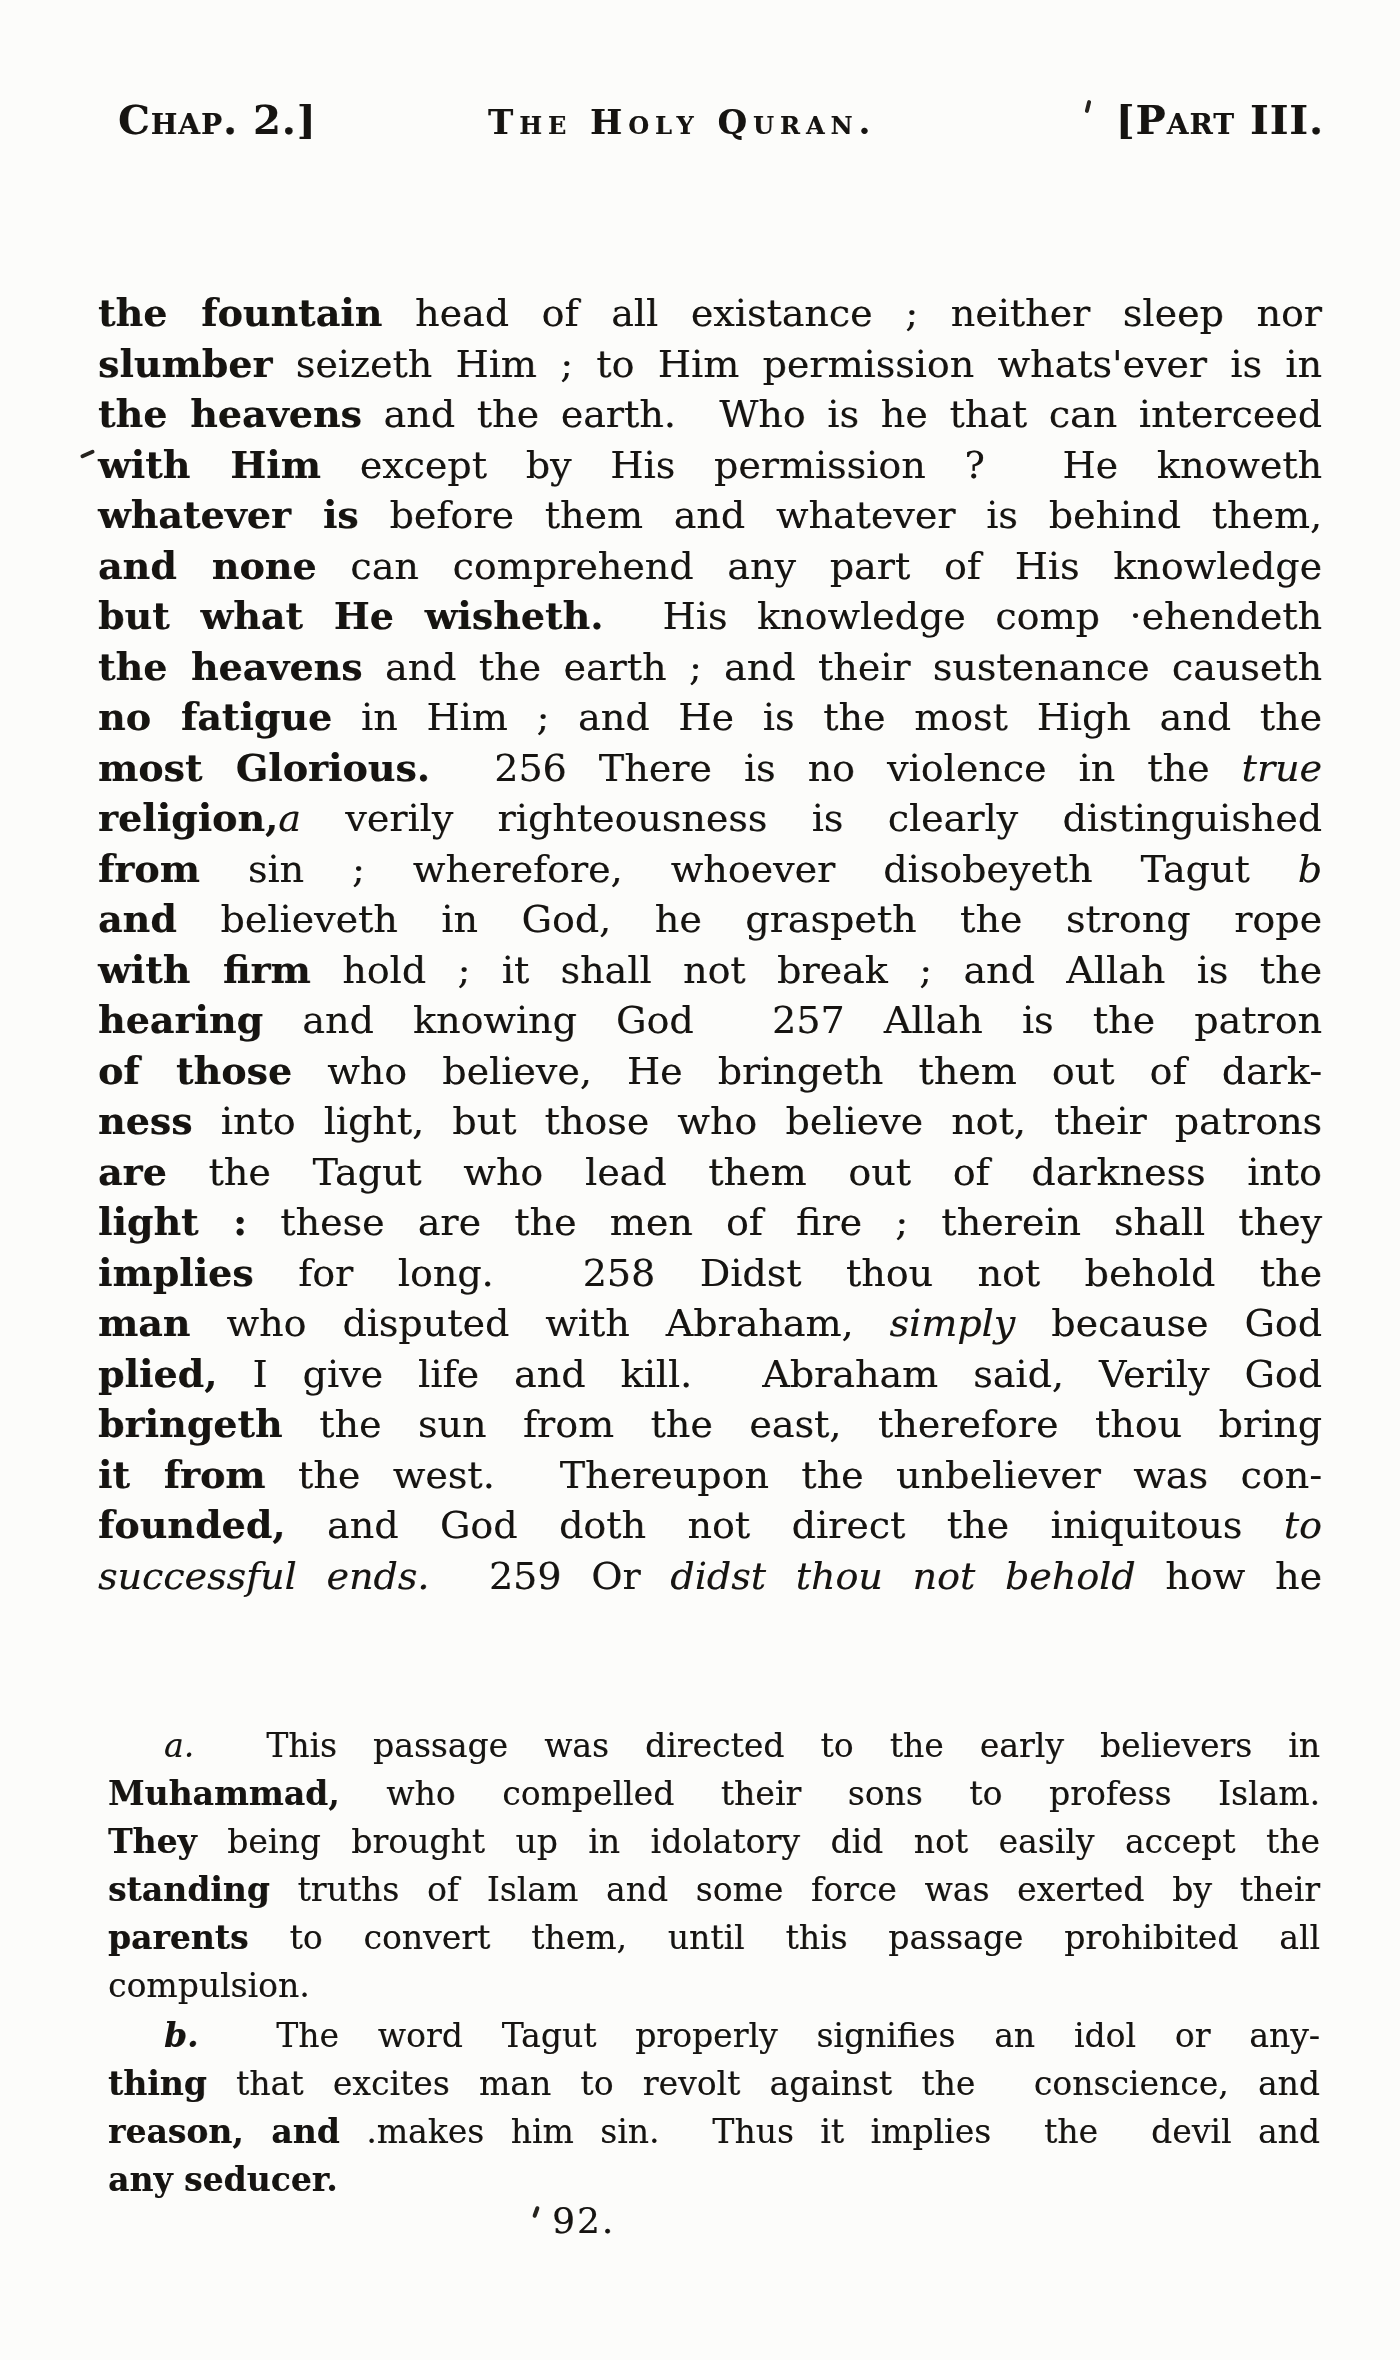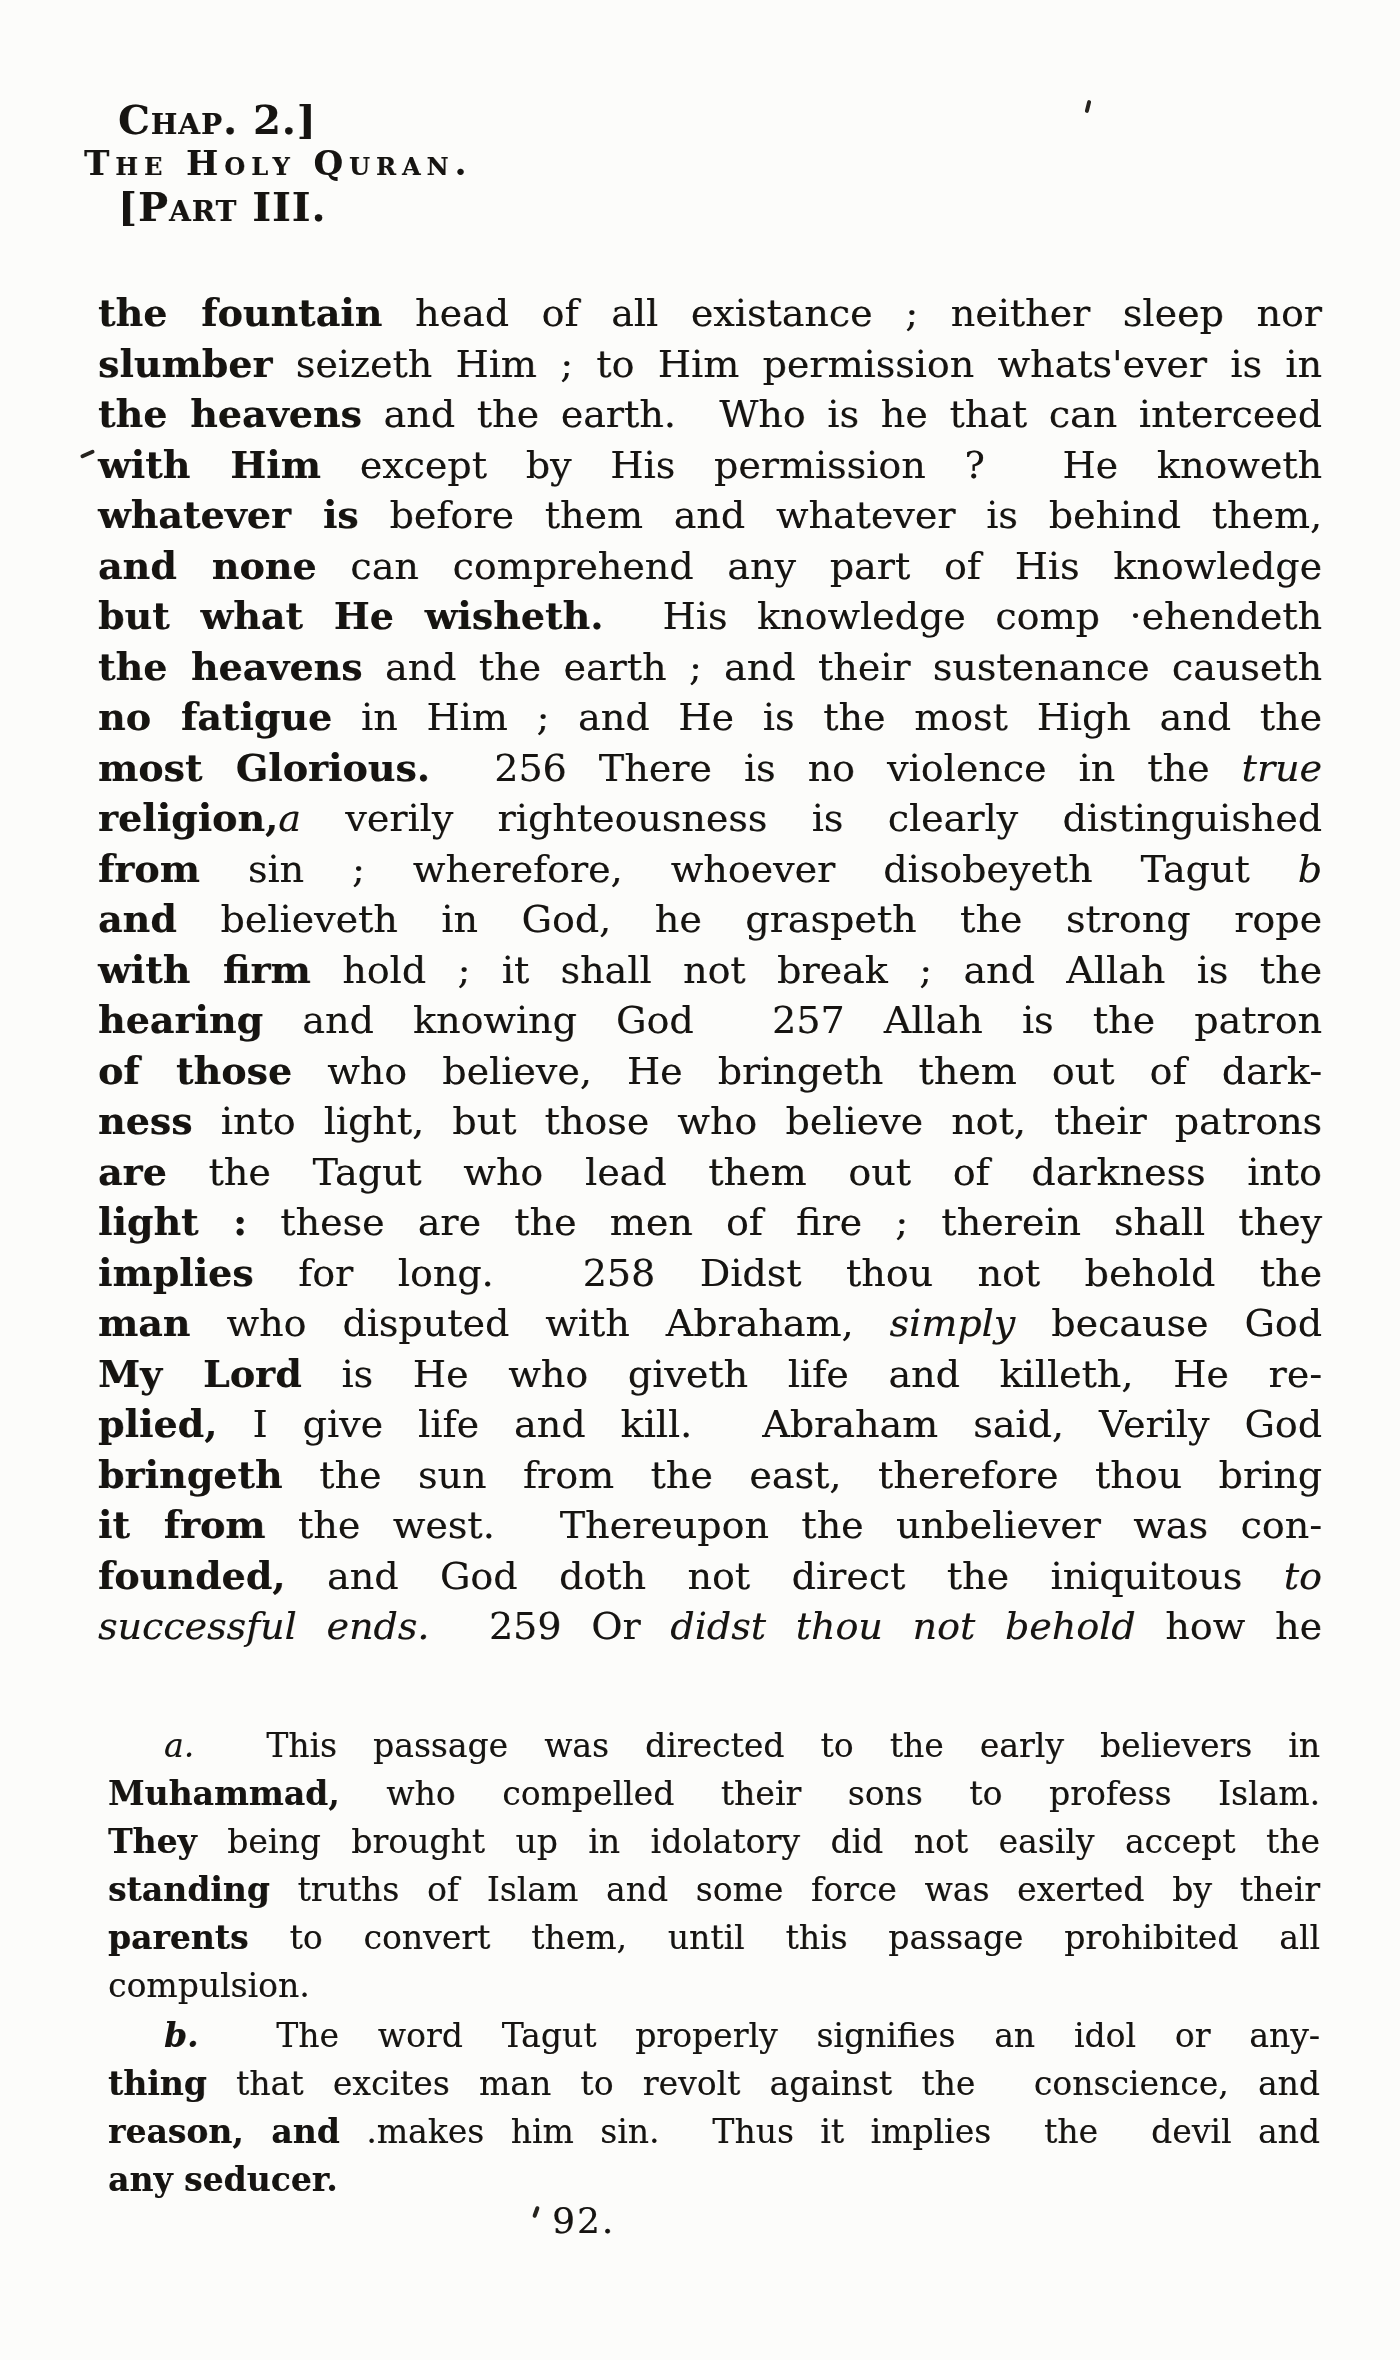--- a/index.html
+++ b/index.html
@@ -10,21 +10,21 @@
     background:#fcfcfa;
     color:#161411;
     font-family:"DejaVu Serif","Liberation Serif",serif;
     overflow:hidden;
     text-shadow:0.4px 0.4px 0.5px rgba(10,10,10,.45);
   }
   
   .header{
     position:absolute;top:96px;left:118px;width:1206px;
     display:flex;justify-content:space-between;align-items:baseline;
-    font-variant:small-caps;font-weight:700;flex-direction:column;
+    font-variant:small-caps;font-weight:700;
   }
   .h-side{font-size:40px;letter-spacing:1px;}
   .h-center{font-size:34px;letter-spacing:6px;transform:translateX(-34px);}
   
   .bodytext{position:absolute;left:98px;top:288px;width:1224px;}
   .bodytext .tline{
     font-size:38px;line-height:50.5px;height:50.5px;
     text-align:justify;text-align-last:justify;
   }
   
@@ -79,21 +79,20 @@
       <div class="tline"><span class="bd">from</span><span> sin ; wherefore, whoever disobeyeth Tagut </span><span class="it">b</span></div>
       <div class="tline"><span class="bd">and</span><span> believeth in God, he graspeth the strong rope</span></div>
       <div class="tline"><span class="bd">with firm</span><span> hold ; it shall not break ; and Allah is the</span></div>
       <div class="tline"><span class="bd">hearing</span><span> and knowing God&nbsp; 257 Allah is the patron</span></div>
       <div class="tline"><span class="bd">of those</span><span> who believe, He bringeth them out of dark-</span></div>
       <div class="tline"><span class="bd">ness</span><span> into light, but those who believe not, their patrons</span></div>
       <div class="tline"><span class="bd">are</span><span> the Tagut who lead them out of darkness into</span></div>
       <div class="tline"><span class="bd">light :</span><span> these are the men of fire ; therein shall they</span></div>
       <div class="tline"><span class="bd">implies</span><span> for long.&nbsp; 258 Didst thou not behold the</span></div>
       <div class="tline"><span class="bd">man</span><span> who disputed with Abraham, </span><span class="it">simply</span><span> because God</span></div>
-      <div class="tline"><span class="bd">My Lord</span><span> is He who giveth life and killeth, He re-</span></div>
       <div class="tline"><span class="bd">plied,</span><span> I give life and kill.&nbsp; Abraham said, Verily God</span></div>
       <div class="tline"><span class="bd">bringeth</span><span> the sun from the east, therefore thou bring</span></div>
       <div class="tline"><span class="bd">it from</span><span> the west.&nbsp; Thereupon the unbeliever was con-</span></div>
       <div class="tline"><span class="bd">founded,</span><span> and God doth not direct the iniquitous </span><span class="it">to</span></div>
       <div class="tline"><span class="it">successful ends.</span><span>&nbsp; 259 Or </span><span class="it">didst thou not behold</span><span> how he</span></div>
     </div>
 
   <div class="fnotes">
     <div id="fn-a">
         <div class="tline ind"><span class="it">a.</span><span>&nbsp; This passage was directed to the early believers in</span></div>

